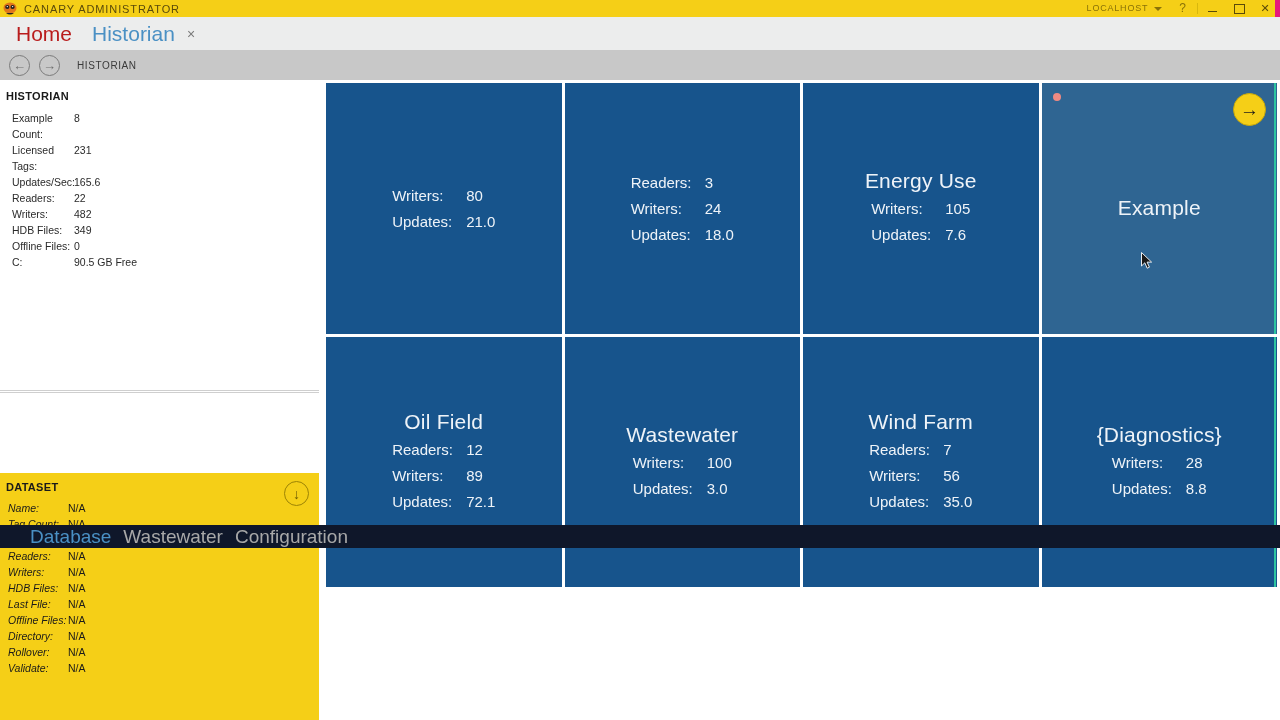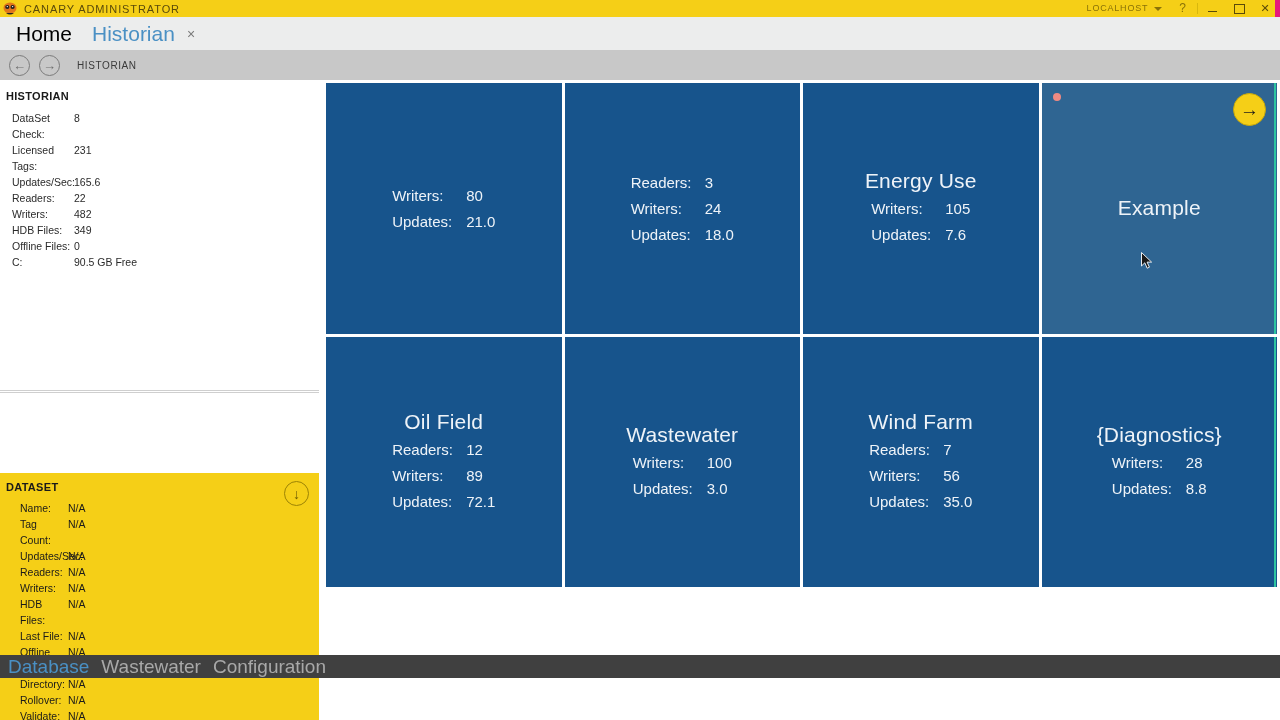--- a/index.html
+++ b/index.html
@@ -4,21 +4,21 @@
 <title>Canary Administrator</title>
 <style>
   * { box-sizing: border-box; margin: 0; padding: 0; }
   html, body {
     width: 1280px; height: 720px;
     overflow: hidden;
     background: #ffffff;
     font-family: "Liberation Sans", sans-serif;
     -webkit-font-smoothing: antialiased;
   }
-  #app { position: relative; width: 1280px; height: 678px; }
+  #app { position: relative; width: 1280px; height: 548px; }
 
   
   .titlebar {
     position: absolute; left: 0; top: 0; width: 1280px; height: 17px;
     background: #f5cf17;
     display: flex; align-items: center;
   }
   .titlebar-left { display: flex; align-items: center; padding-left: 2px; }
   .logo-icon {
     width: 16px; height: 14px; position: relative; margin-right: 6px; flex: 0 0 auto;
@@ -61,21 +61,21 @@
     background: #e6197d;
   }
 
   
   .tabbar {
     position: absolute; left: 0; top: 17px; width: 1280px; height: 33px;
     background: #eceded;
     display: flex; align-items: center; padding-left: 6px;
   }
   .tab {
-    font-size: 21px; font-weight: 400; color: #000000;
+    font-size: 21px; font-weight: 400; color: #b91c1c;
     padding: 0 10px; line-height: 28px; white-space: nowrap;
   }
   .tab.active { color: #4a90c4; }
   .tab-close {
     font-size: 14px; color: #7a7a7a; margin-left: 2px; line-height: 28px;
   }
 
   
   .navbar {
     position: absolute; left: 0; top: 50px; width: 1280px; height: 30px;
@@ -112,21 +112,21 @@
   
   .dataset-panel {
     position: absolute; left: 0; top: 393px; width: 319px; height: 304px;
     background: #f5cf17; overflow: hidden;
   }
   .dataset-head {
     font-size: 11px; font-weight: 700; color: #1a1a1a;
     letter-spacing: 0.3px; padding: 8px 8px 7px 6px;
   }
   .dataset-row { display: flex; font-size: 10.5px; color: #1a1a1a; line-height: 16px; }
-  .dataset-label { width: 68px; flex: 0 0 68px; padding-left: 20px; }
+  .dataset-label { width: 68px; flex: 0 0 68px; padding-left: 8px; font-style: italic; }
   .dataset-value { flex: 1; }
   .down-arrow-btn {
     position: absolute; right: 10px; top: 8px;
     width: 25px; height: 25px; border-radius: 50%;
     border: 1.5px solid #9c8305; display: flex; align-items: center;
     justify-content: center; color: #6e5c04; font-size: 14px; line-height: 1;
   }
 
   
   .tilearea {
@@ -170,22 +170,22 @@
     color: #1a1a1a; font-size: 19px; line-height: 1; font-weight: 700;
   }
   .tile-edge-line {
     position: absolute; right: 1px; top: 0; width: 2px; height: 100%;
     background: #2ec4a0;
   }
 
   
   .bottombar {
     position: absolute; left: 0; bottom: 0; width: 1280px; height: 23px;
-    background: #404040; display: flex; align-items: flex-end;
-    padding-left: 2px;
+    background: #0f172a; display: flex; align-items: flex-end;
+    padding-left: 24px;
   }
   .bottom-item {
     font-size: 19px; color: #a8a8a8; padding: 0 6px;
     line-height: 22px; white-space: nowrap;
   }
   .bottom-item.active { color: #4a90c4; }
 
   
   .cursor {
     position: absolute; left: 1141px; top: 252px;
@@ -234,21 +234,21 @@
     <span class="nav-circle">→</span>
     <span class="nav-crumb">HISTORIAN</span>
   </div>
 
   <div class="leftpanel">
 
     <div class="info-block">
       <div class="info-head">HISTORIAN</div>
       <div>
         <div class="info-row">
-          <span class="info-label">DataSet Check:</span>
+          <span class="info-label">Example Count:</span>
           <span class="info-value">8</span>
         </div>
         <div class="info-row">
           <span class="info-label">Licensed Tags:</span>
           <span class="info-value">231</span>
         </div>
         <div class="info-row">
           <span class="info-label">Updates/Sec:</span>
           <span class="info-value">165.6</span>
         </div>

